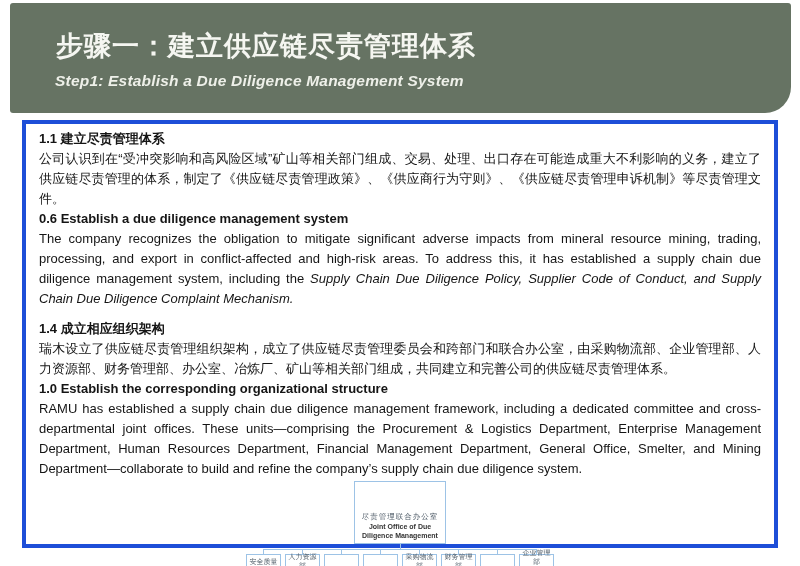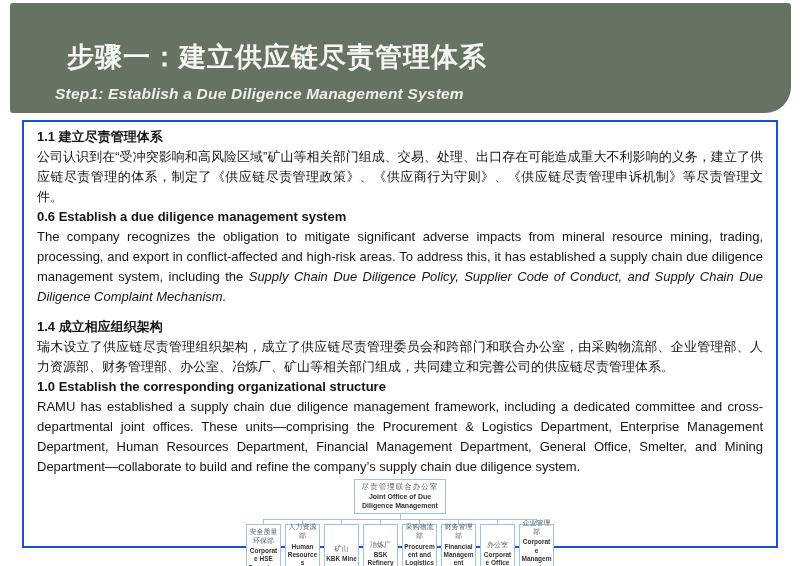--- a/index.html
+++ b/index.html
@@ -14,42 +14,42 @@
   .banner{
     position:absolute;
     left:10px;top:3px;
     width:781px;height:110px;
     background:#667363;
     border-radius:3px 3px 26px 3px;
     box-sizing:border-box;
     padding:26px 0 0 45px;
   }
   .banner .title-zh{
-    margin:12px;
+    margin:1px;
     color:#f5f6f1;
     font-size:27px;
     font-weight:bold;
     letter-spacing:1px;
     line-height:1.2;
   }
   .banner .title-en{
     margin:10px 0 0 0;
     color:#eef0e9;
     font-size:15.5px;
     font-weight:bold;
     letter-spacing:.2px;
     font-style:italic;
   }
   
   .content{
     position:absolute;
     left:22px;top:120px;
     width:756px;height:428px;
     box-sizing:border-box;
-    border:2px solid #1d4ed8;
+    border:4px solid #1d4ed8;
     background:#fff;
     padding:5px 13px 0 13px;
   }
   .content p{
     margin:0;
     font-size:13px;
     line-height:20px;
     color:#151515;
     text-align:justify;
   }
@@ -62,21 +62,21 @@
     position:relative;
   }
   .oc-root{
     width:92px;
     margin:0 auto;
     border:1px solid #9dc3e6;
     box-sizing:border-box;
     padding:2px 1px;
     text-align:center;
   }
-  .oc-root .zh{font-size:7.5px;color:#4d5a66;letter-spacing:1px;}
+  .oc-root .zh{font-size:7.5px;color:#4d5a66;letter-spacing:1px;margin-top:28px;}
   .oc-root .en{font-size:7px;font-weight:bold;color:#333;line-height:1.25;margin-top:1px;}
   .oc-stem{width:1px;height:5px;background:#9dc3e6;margin:0 auto;}
   .oc-row{
     display:flex;
     gap:4px;
     position:relative;
   }
   .oc-hline{
     position:absolute;
     left:17px;right:17px;top:0;

